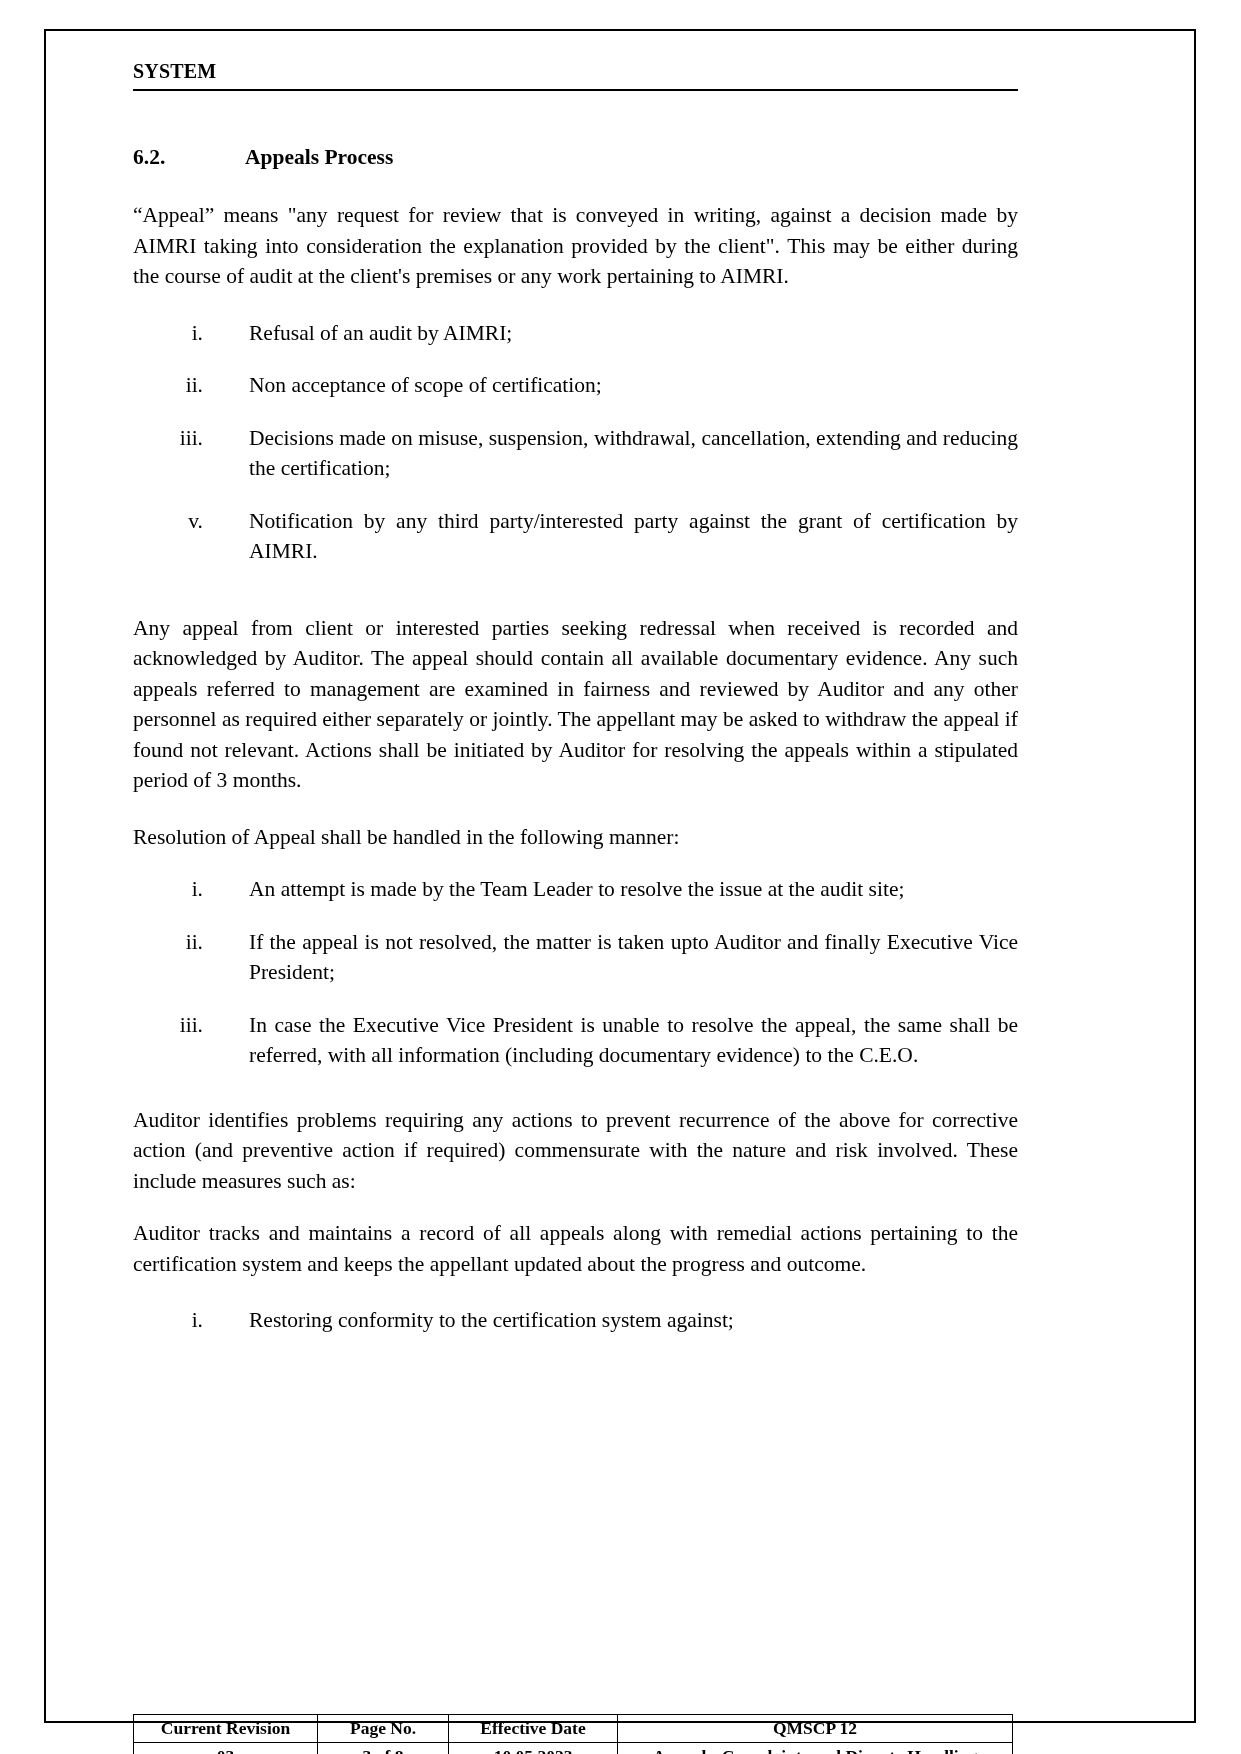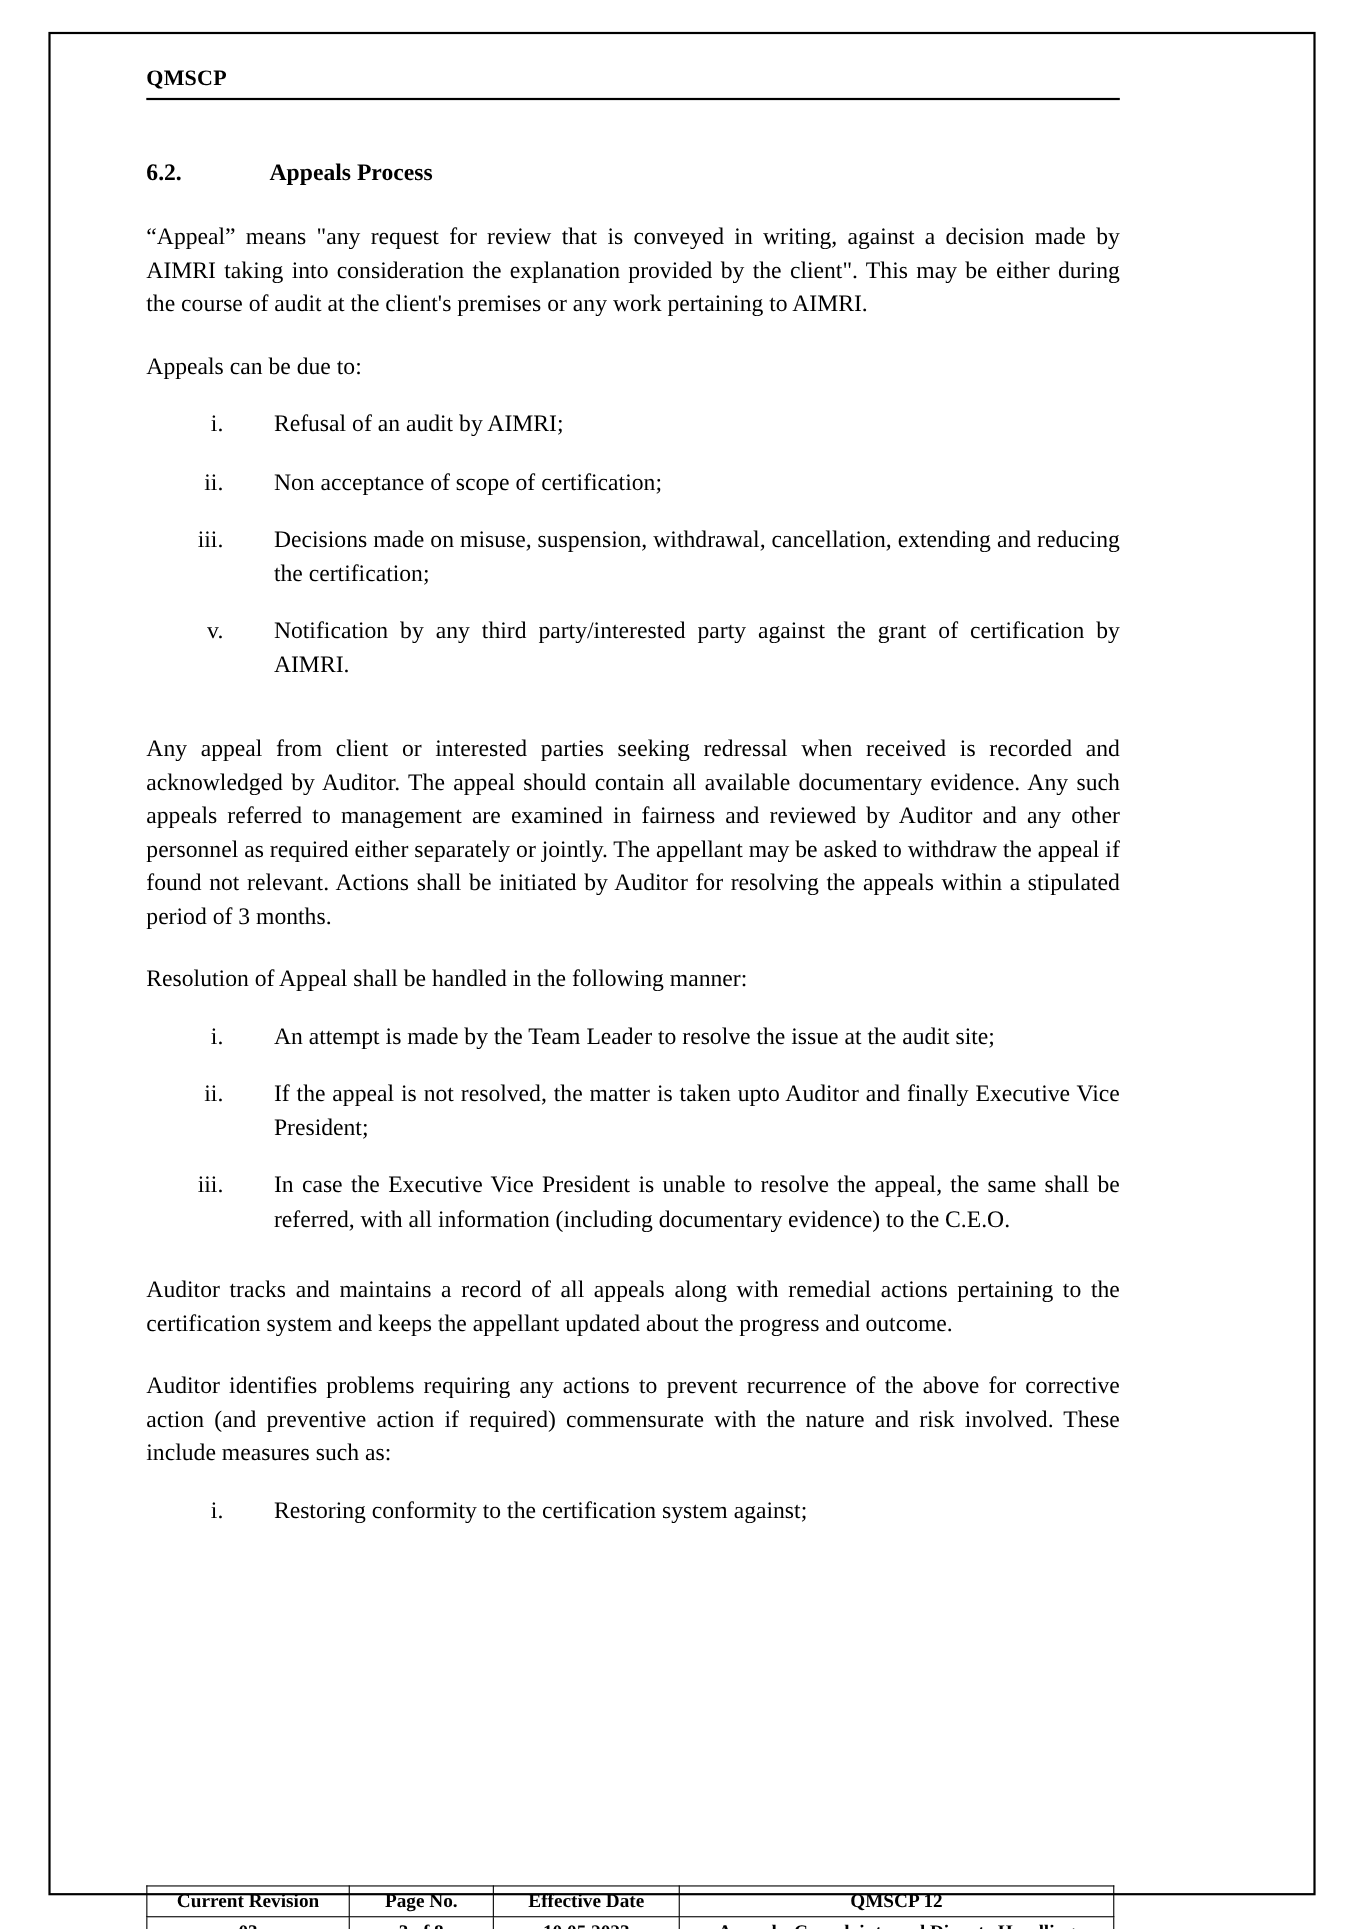--- a/index.html
+++ b/index.html
@@ -135,34 +135,33 @@
 </style>
 </head>
 <body>
 
 <div class="page">
   <div class="page-border"></div>
 
   <div class="content">
 
     <div class="doc-header">
-      <span class="org">QMSCP</span>
+      <span class="org">SYSTEM</span>
     </div>
 
     <div class="body-area">
 
 
       <h2 class="section-heading">
         <span class="num">6.2.</span>
         <span>Appeals Process</span>
       </h2>
 
       <p class="para">“Appeal” means "any request for review that is conveyed in writing, against a decision made by AIMRI taking into consideration the explanation provided by the client". This may be either during the course of audit at the client's premises or any work pertaining to AIMRI.</p>
 
-      <p class="para tight">Appeals can be due to:</p>
 
       <ul class="rlist">
         <li>
           <span class="marker">i.</span>
           <span class="item-text">Refusal of an audit by AIMRI;</span>
         </li>
         <li>
           <span class="marker">ii.</span>
           <span class="item-text">Non acceptance of scope of certification;</span>
         </li>
@@ -192,23 +191,23 @@
           <span class="item-text">If the appeal is not resolved, the matter is taken upto Auditor and finally Executive Vice President;</span>
         </li>
         <li>
           <span class="marker">iii.</span>
           <span class="item-text">In case the Executive Vice President is unable to resolve the appeal, the same shall be referred, with all information (including documentary evidence) to the C.E.O.</span>
         </li>
       </ul>
 
       <div class="spacer-sm"></div>
 
+      <p class="para tight">Auditor identifies problems requiring any actions to prevent recurrence of the above for corrective action (and preventive action if required) commensurate with the nature and risk involved. These include measures such as:</p>
+
       <p class="para">Auditor tracks and maintains a record of all appeals along with remedial actions pertaining to the certification system and keeps the appellant updated about the progress and outcome.</p>
-
-      <p class="para tight">Auditor identifies problems requiring any actions to prevent recurrence of the above for corrective action (and preventive action if required) commensurate with the nature and risk involved. These include measures such as:</p>
 
       <ul class="rlist">
         <li>
           <span class="marker">i.</span>
           <span class="item-text">Restoring conformity to the certification system against;</span>
         </li>
       </ul>
 
     </div>
   </div>

